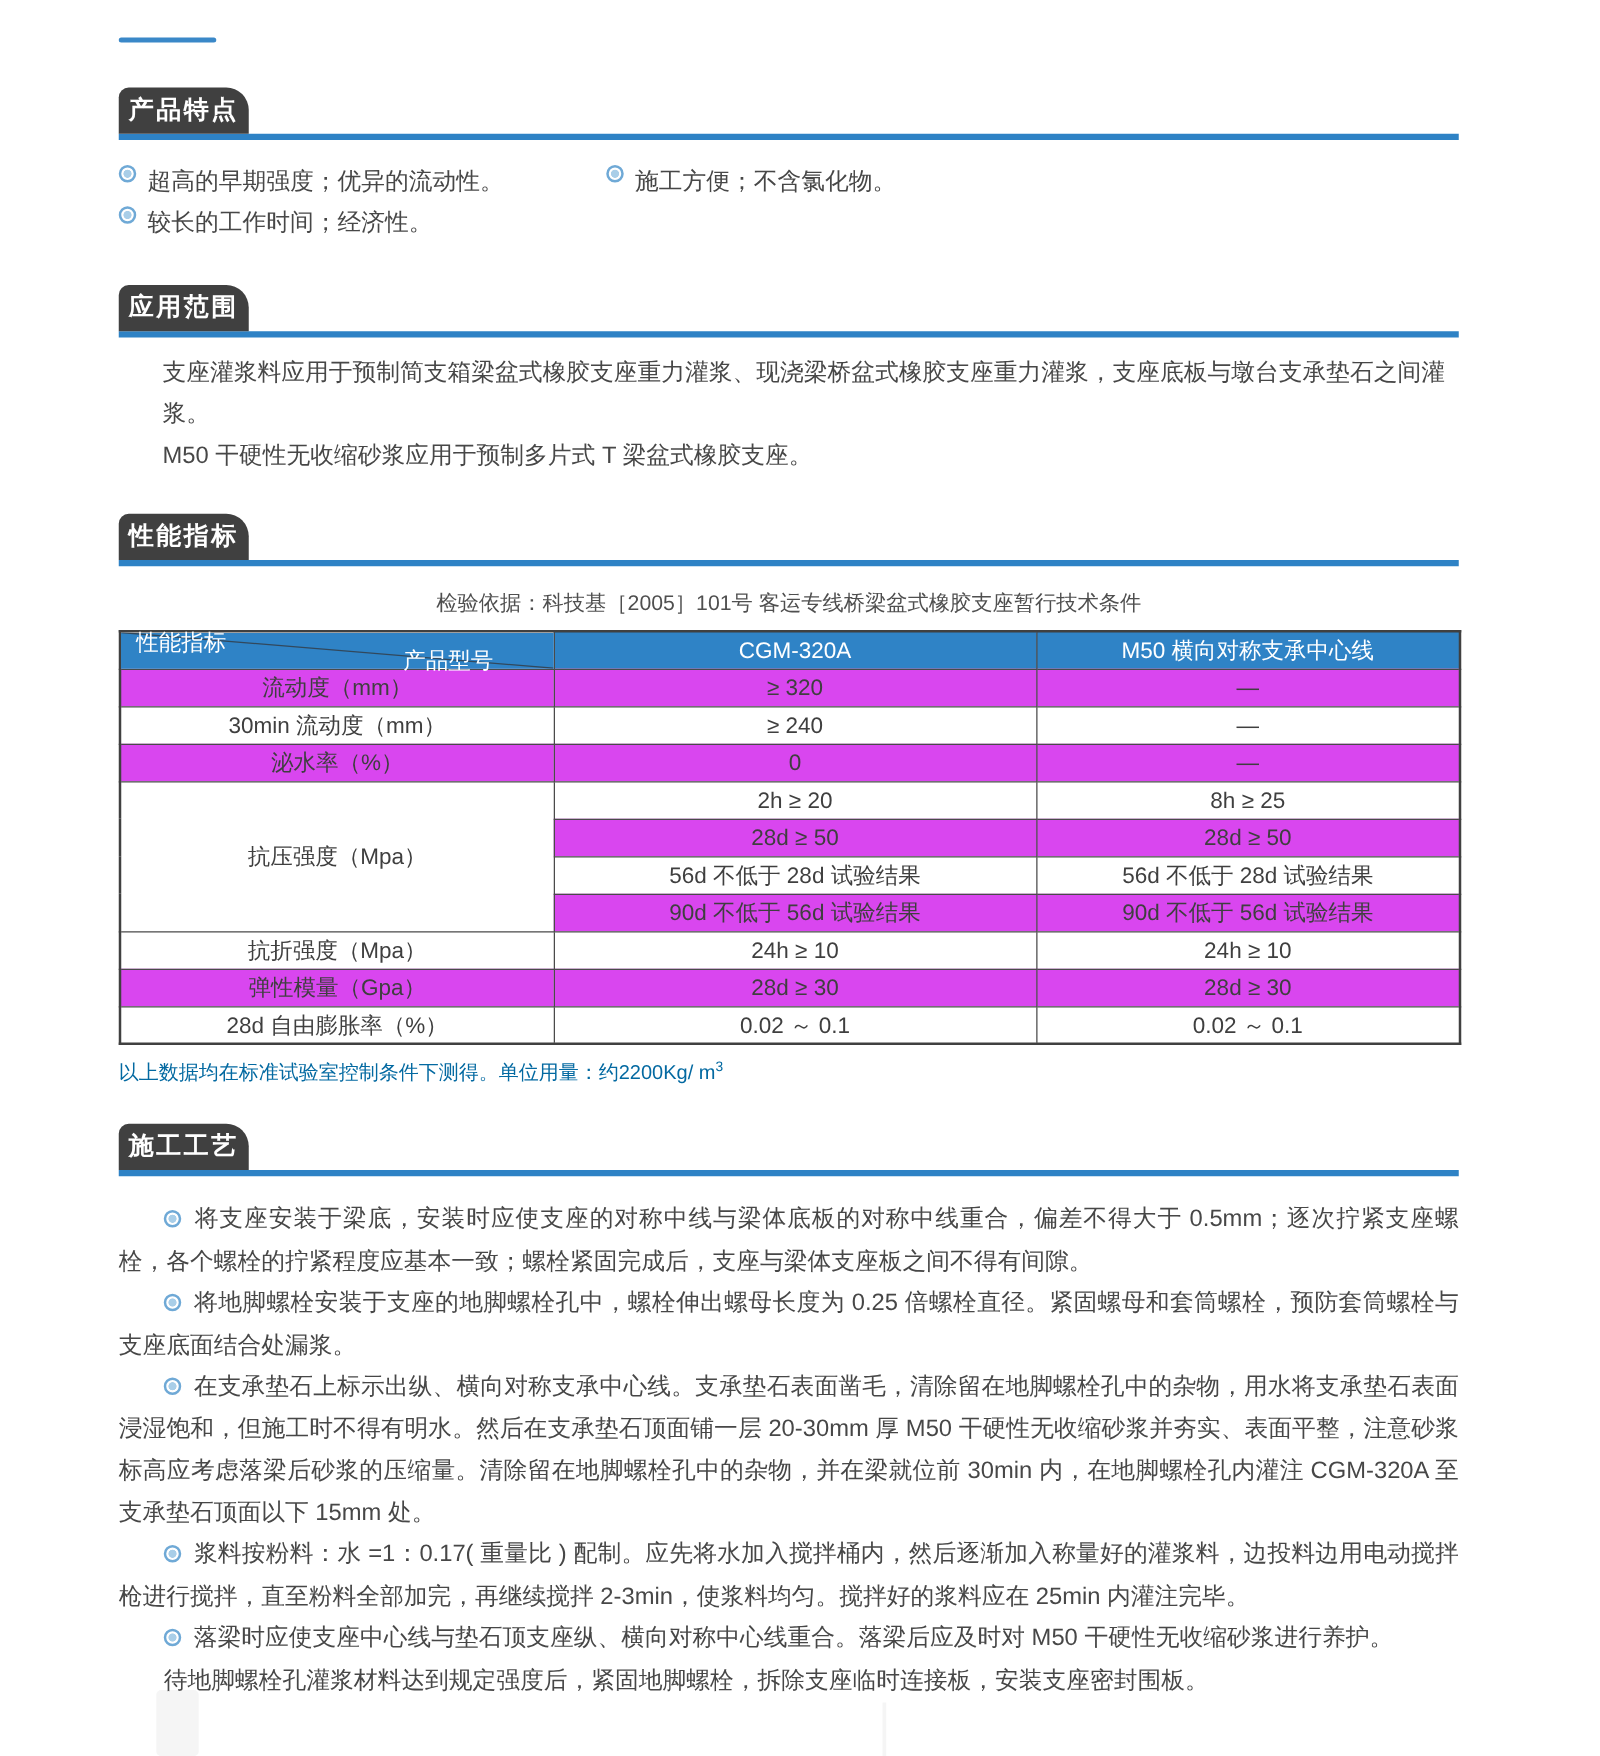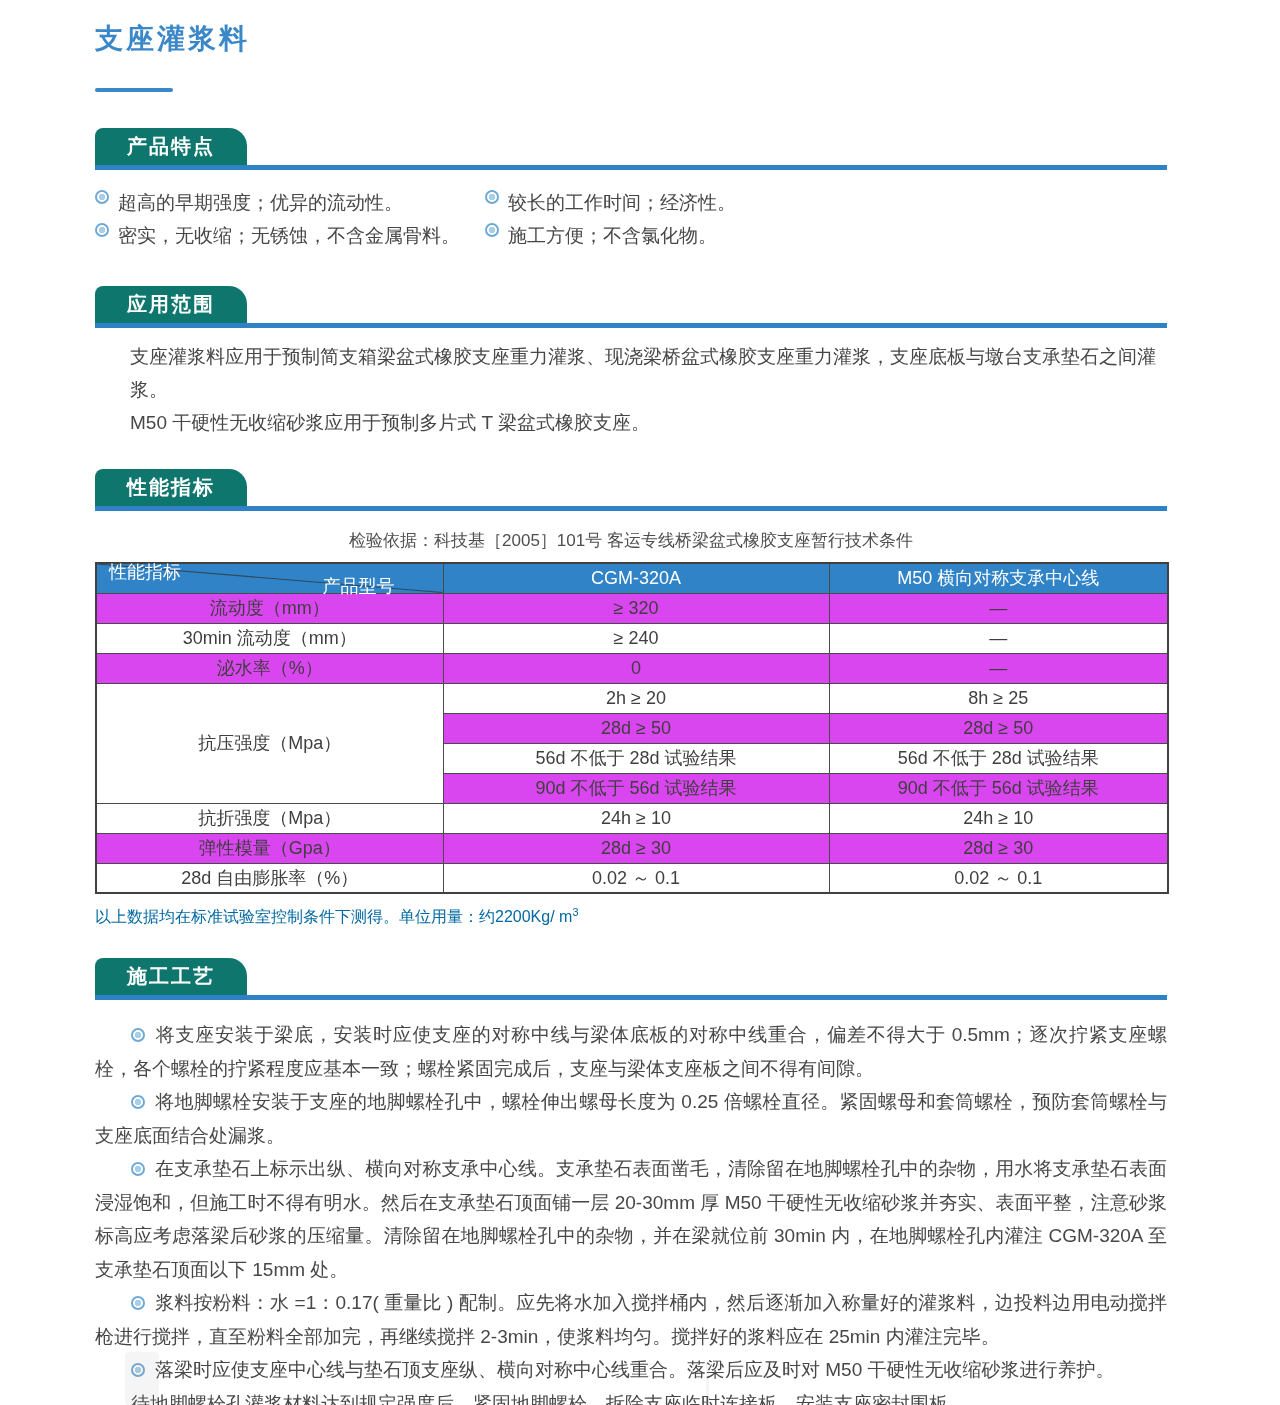--- a/index.html
+++ b/index.html
@@ -20,23 +20,23 @@
   }
   .title-rule {
     width: 78px; height: 4px; background: #3A88C8;
     margin-top: 30px; border-radius: 2px;
   }
 
   
   .section { margin-top: 0; }
   .section-tab {
     display: inline-block;
-    background: #0f766e; color: #ffffff;
+    background: #404040; color: #ffffff;
     font-size: 20px; font-weight: bold; letter-spacing: 2px;
-    padding: 0 32px; height: 37px; line-height: 37px;
+    padding: 0 8px; height: 37px; line-height: 37px;
     border-radius: 8px 18px 0 0;
     vertical-align: bottom;
   }
   .section-rule { height: 5px; background: #2E82C5; width: 100%; }
 
   
   .bullseye {
     display: inline-block; width: 14px; height: 14px;
     border: 2px solid #6FA9D6; border-radius: 50%;
     background: radial-gradient(circle, #a9cee8 0 3px, #ffffff 3.5px);
@@ -86,36 +86,31 @@
   
   .artifact { position: absolute; background: #9a9a9a; opacity: 0.10; }
   .artifact.a1 { left: 125px; top: 1352px; width: 34px; height: 53px; border-radius: 4px; }
   .artifact.a2 { left: 706px; top: 1362px; width: 3px; height: 43px; }
 </style>
 </head>
 <body>
 
 <div class="content">
 
-  <div class="page-title">支座灌浆料</div>
   <div class="title-rule"></div>
 
   <div class="gap-l"></div>
 
   <div class="section">
     <span class="section-tab">产品特点</span>
     <div class="section-rule"></div>
     <div class="features-grid">
       <div class="feature-item">
         <span class="bullseye"></span>
         <span>超高的早期强度；优异的流动性。</span>
-      </div>
-      <div class="feature-item">
-        <span class="bullseye"></span>
-        <span>密实，无收缩；无锈蚀，不含金属骨料。</span>
       </div>
       <div class="feature-item">
         <span class="bullseye"></span>
         <span>较长的工作时间；经济性。</span>
       </div>
       <div class="feature-item">
         <span class="bullseye"></span>
         <span>施工方便；不含氯化物。</span>
       </div>
     </div>

